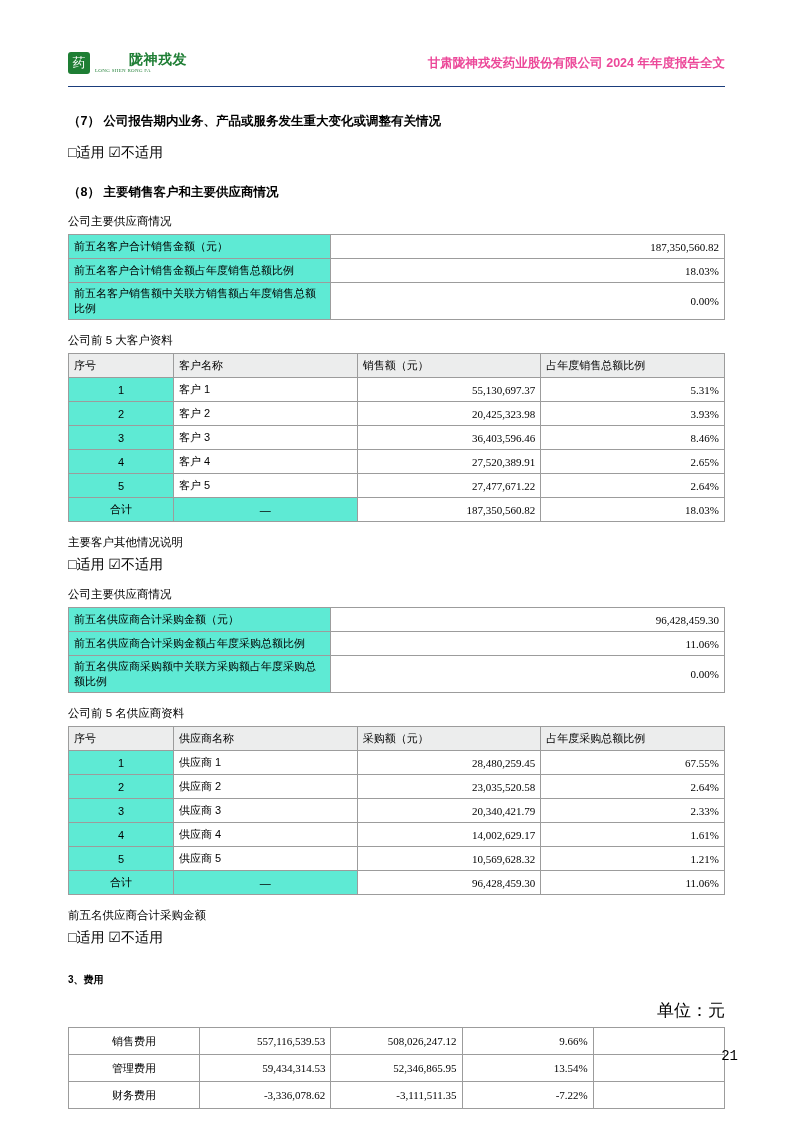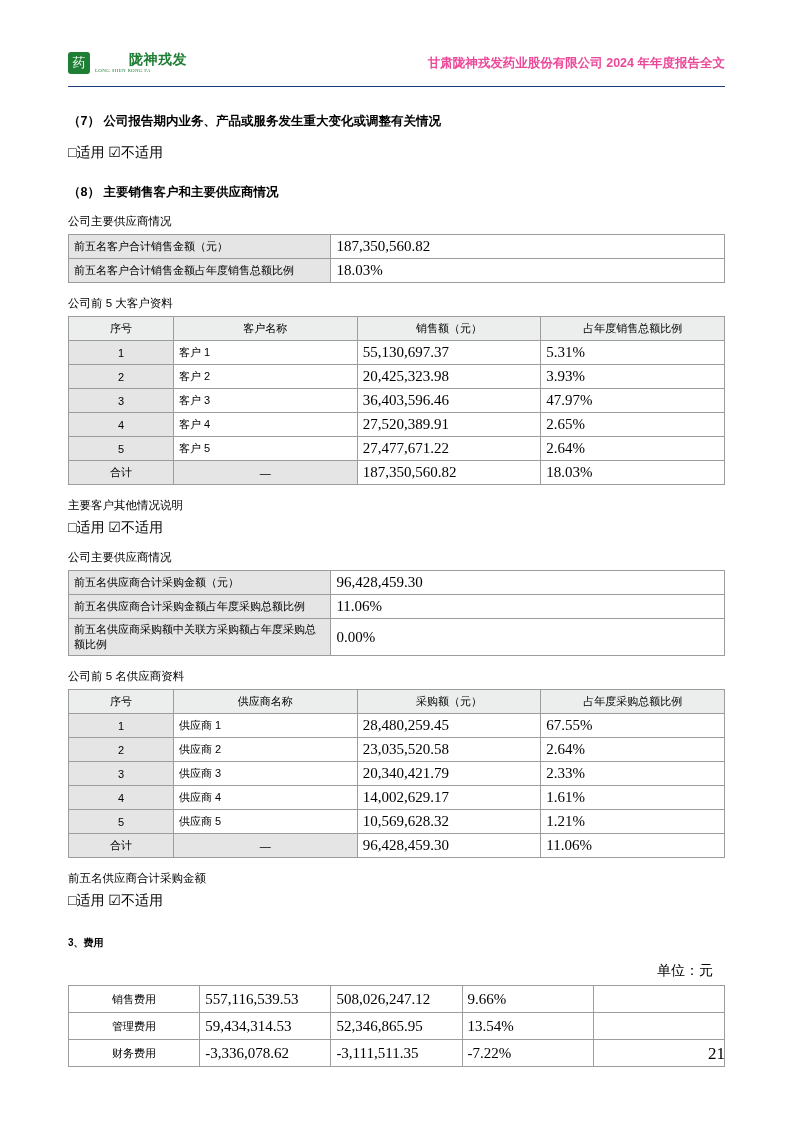--- a/index.html
+++ b/index.html
@@ -81,23 +81,23 @@
     font-size: 14px;
     margin: 14px 0 0 0;
     font-family: "Liberation Sans", sans-serif;
   }
   .para {
     font-size: 11.5px;
     margin: 13px 0 5px 0;
     font-family: "Liberation Sans", sans-serif;
   }
   .unit-line {
-    font-size: 14px;
+    font-size: 17px;
     text-align: right;
-    margin: 12px 12px 5px 0;
+    margin: 12px 0 5px 0;
     font-family: "Liberation Sans", sans-serif;
   }
   h3.num-title {
     font-size: 10px;
     font-family: "Liberation Sans", sans-serif;
     font-weight: bold;
     margin: 26px 0 0 0;
   }
   
   table {
@@ -108,55 +108,56 @@
     table-layout: fixed;
   }
   table td, table th {
     border: 1px solid #9c9c9c;
     padding: 3px 5px;
     height: 17px;
     font-weight: normal;
     vertical-align: middle;
   }
   .num {
+    text-align: right;
     font-family: "Liberation Serif", serif;
-    font-size: 15px;
+    font-size: 11px;
   }
   .ctr {
     text-align: center;
   }
   .shade td, td.shade {
-    background: #e5e5e5;
+    background: #5eead4;
   }
   .hdr td {
     background: #eceded;
-    text-align: center;
+    text-align: left;
   }
   .lbl {
     text-align: left;
   }
   .tbl-2col col.c1 { width: 40%; }
   
   .tbl-detail col.c1 { width: 16%; }
   .tbl-detail col.c2 { width: 28%; }
   .tbl-detail col.c3 { width: 28%; }
   .tbl-detail col.c4 { width: 28%; }
   
   .tbl-exp col.c1 { width: 20%; }
   .tbl-exp col.c2 { width: 20%; }
   .tbl-exp col.c3 { width: 20%; }
   .tbl-exp col.c4 { width: 20%; }
   .tbl-exp col.c5 { width: 20%; }
   .tbl-exp td { height: 20px; }
   .page-num {
     position: absolute;
-    right: 68px;
+    right: 55px;
     bottom: 58px;
-    font-size: 17px;
-    font-family: Liberation Serif, serif;
+    font-size: 14px;
+    font-family: Liberation Mono, monospace;
   }
   .mt6 { margin-top: 6px; }
 </style>
 </head>
 <body>
 
 <div class="page">
 
   <div class="header">
     <div class="logo-wrap">
@@ -182,20 +183,24 @@
       </colgroup>
     <tbody>
       <tr>
         <td class="shade lbl">前五名客户合计销售金额（元）</td>
         <td class="num">187,350,560.82</td>
       </tr>
       <tr>
         <td class="shade lbl">前五名客户合计销售金额占年度销售总额比例</td>
         <td class="num">18.03%</td>
       </tr>
+      <tr>
+        <td class="shade lbl">前五名客户销售额中关联方销售额占年度销售总额比例</td>
+        <td class="num">0.00%</td>
+      </tr>
     </tbody>
   </table>
 
   <div class="para">公司前 5 大客户资料</div>
   <table class="tbl-detail">
     <colgroup>
         <col class="c1">
         <col class="c2">
         <col class="c3">
         <col class="c4">
@@ -216,21 +221,21 @@
       <tr>
         <td class="shade ctr">2</td>
         <td class="lbl">客户 2</td>
         <td class="num">20,425,323.98</td>
         <td class="num">3.93%</td>
       </tr>
       <tr>
         <td class="shade ctr">3</td>
         <td class="lbl">客户 3</td>
         <td class="num">36,403,596.46</td>
-        <td class="num">47.97%</td>
+        <td class="num">8.46%</td>
       </tr>
       <tr>
         <td class="shade ctr">4</td>
         <td class="lbl">客户 4</td>
         <td class="num">27,520,389.91</td>
         <td class="num">2.65%</td>
       </tr>
       <tr>
         <td class="shade ctr">5</td>
         <td class="lbl">客户 5</td>

